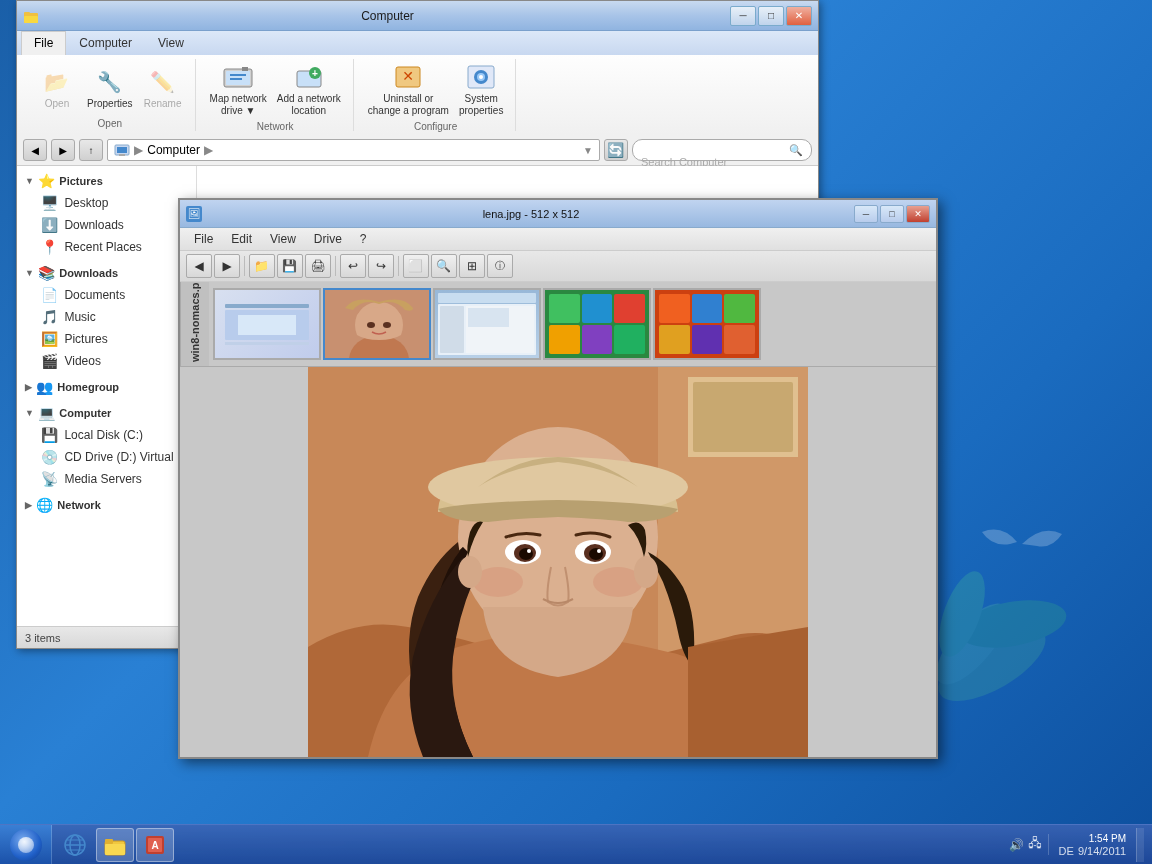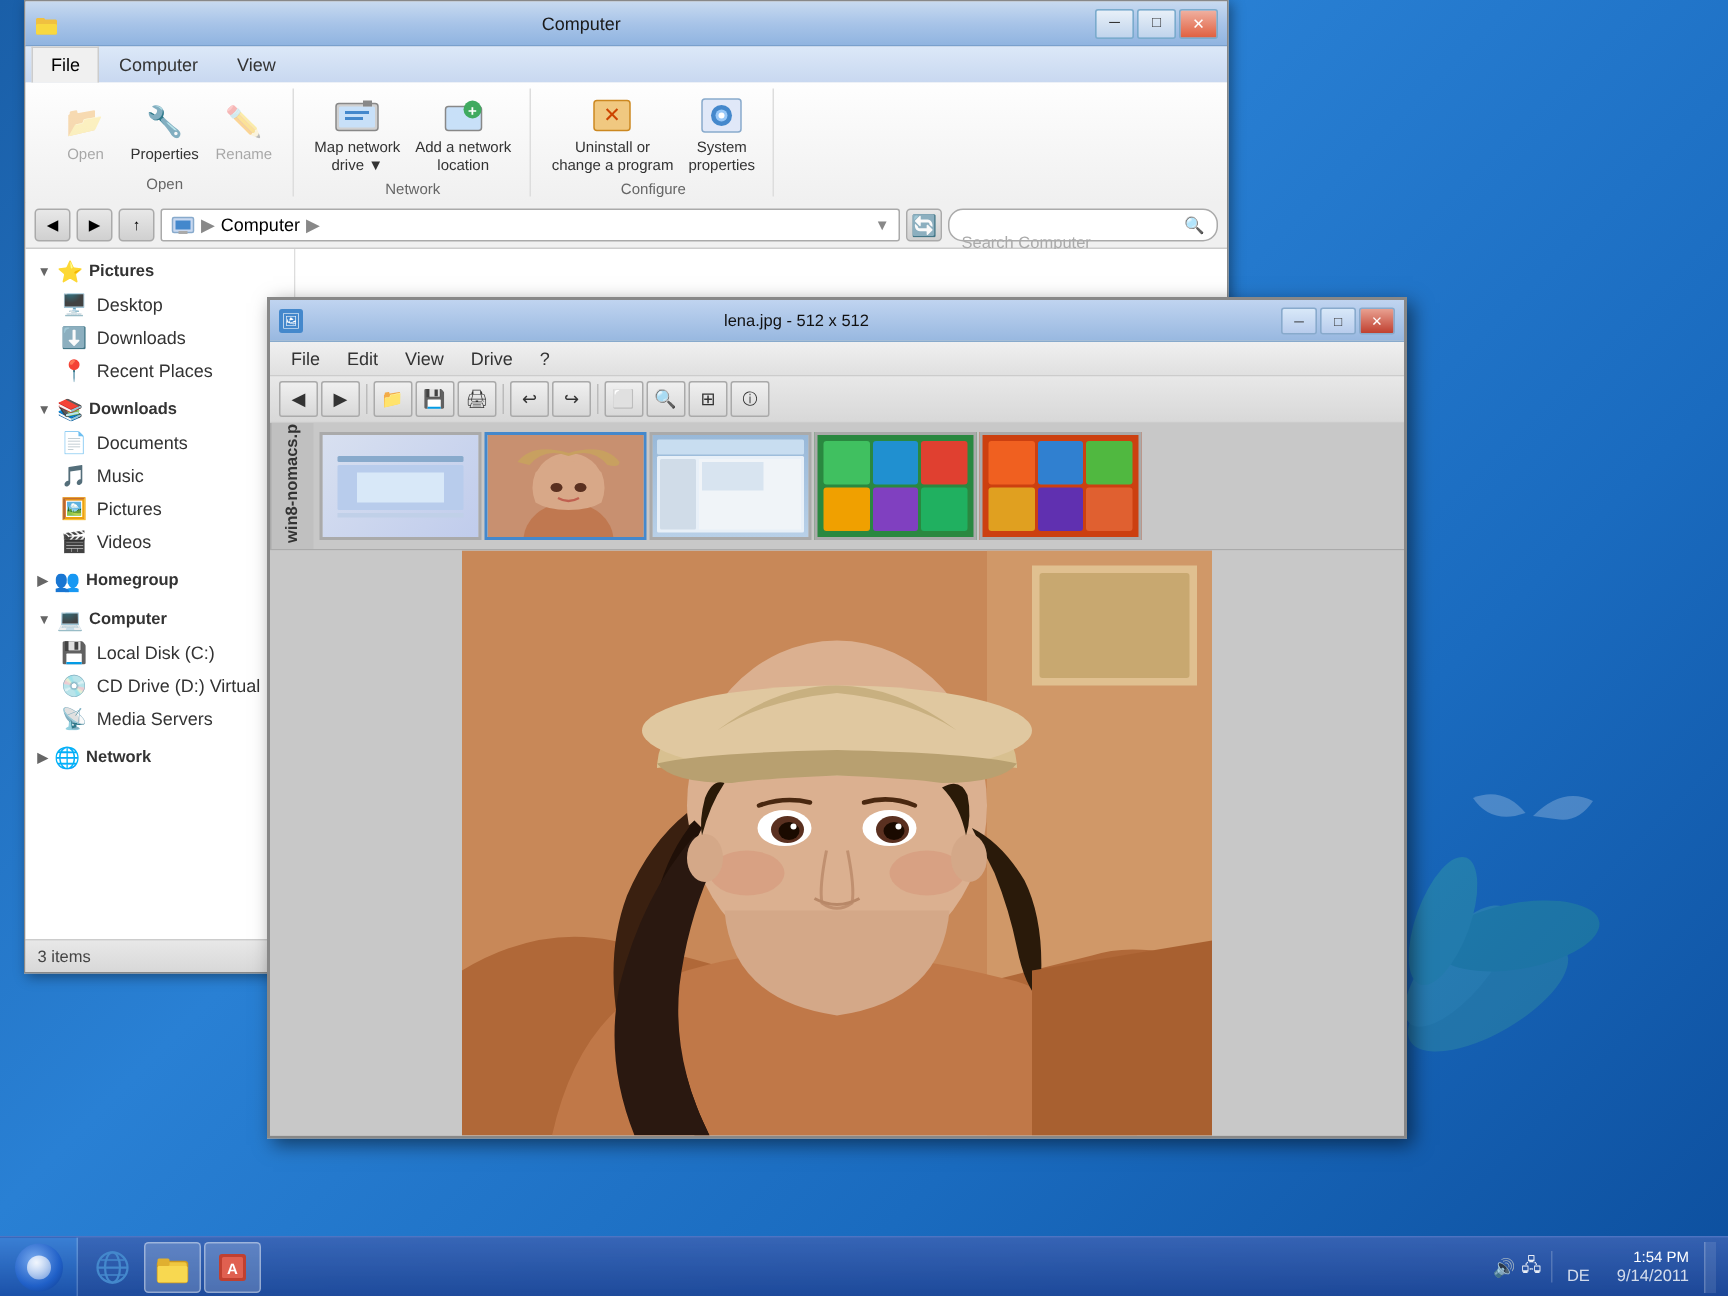--- a/index.html
+++ b/index.html
@@ -979,20 +979,20 @@
     </div>
   </div>
 
   <div class="taskbar-right">
     <div class="sys-tray">
       <span class="tray-icon">🔊</span>
       <span class="tray-icon">🖧</span>
     </div>
     <div class="clock">
       <div class="clock-time">1:54 PM</div>
-      <div style="font-size:11px;color:rgba(255,255,255,0.8);display:flex;gap:18px;align-items:center;">
+      <div style="font-size:11px;color:rgba(255,255,255,0.8);display:flex;gap:4px;align-items:center;">
         <span>DE</span>
         <span>9/14/2011</span>
       </div>
     </div>
     <div class="show-desktop"></div>
   </div>
 </div>
 
 </body></html>

